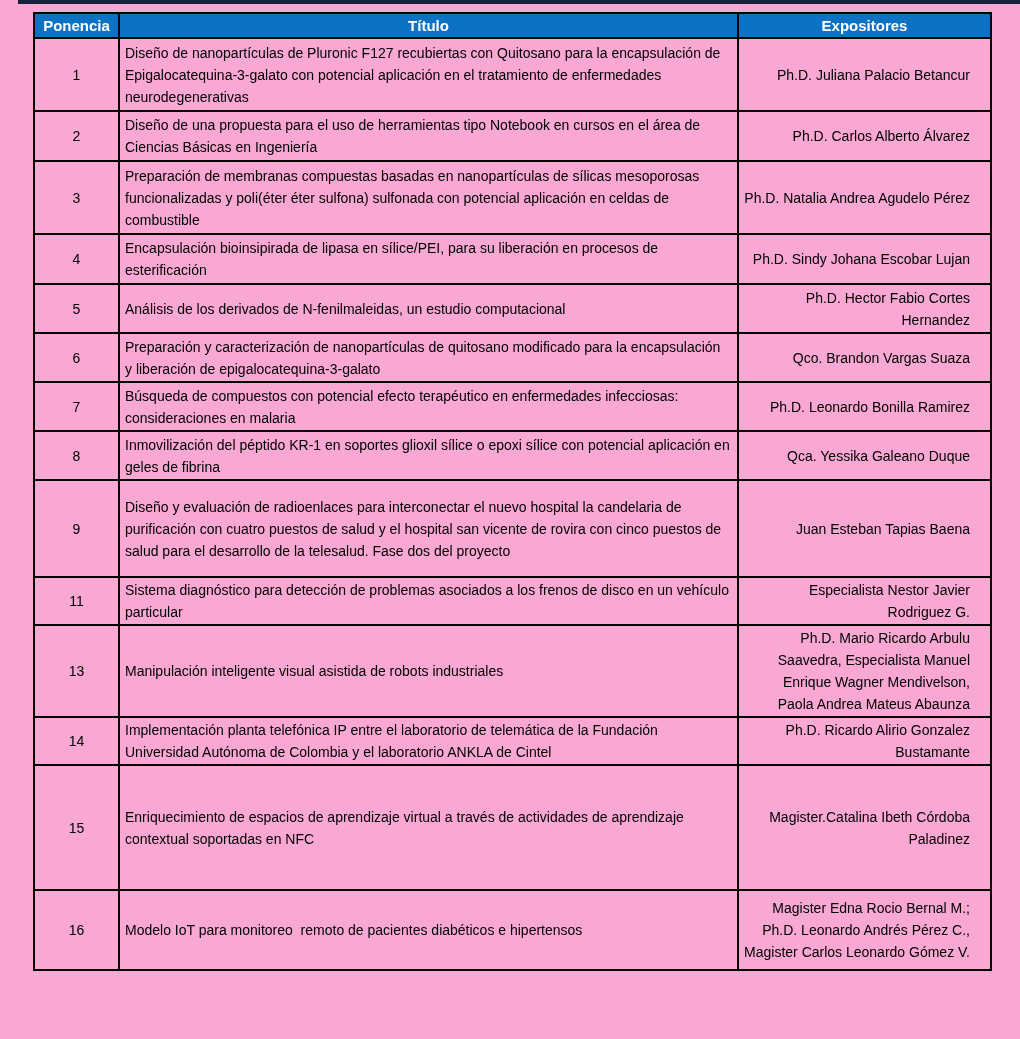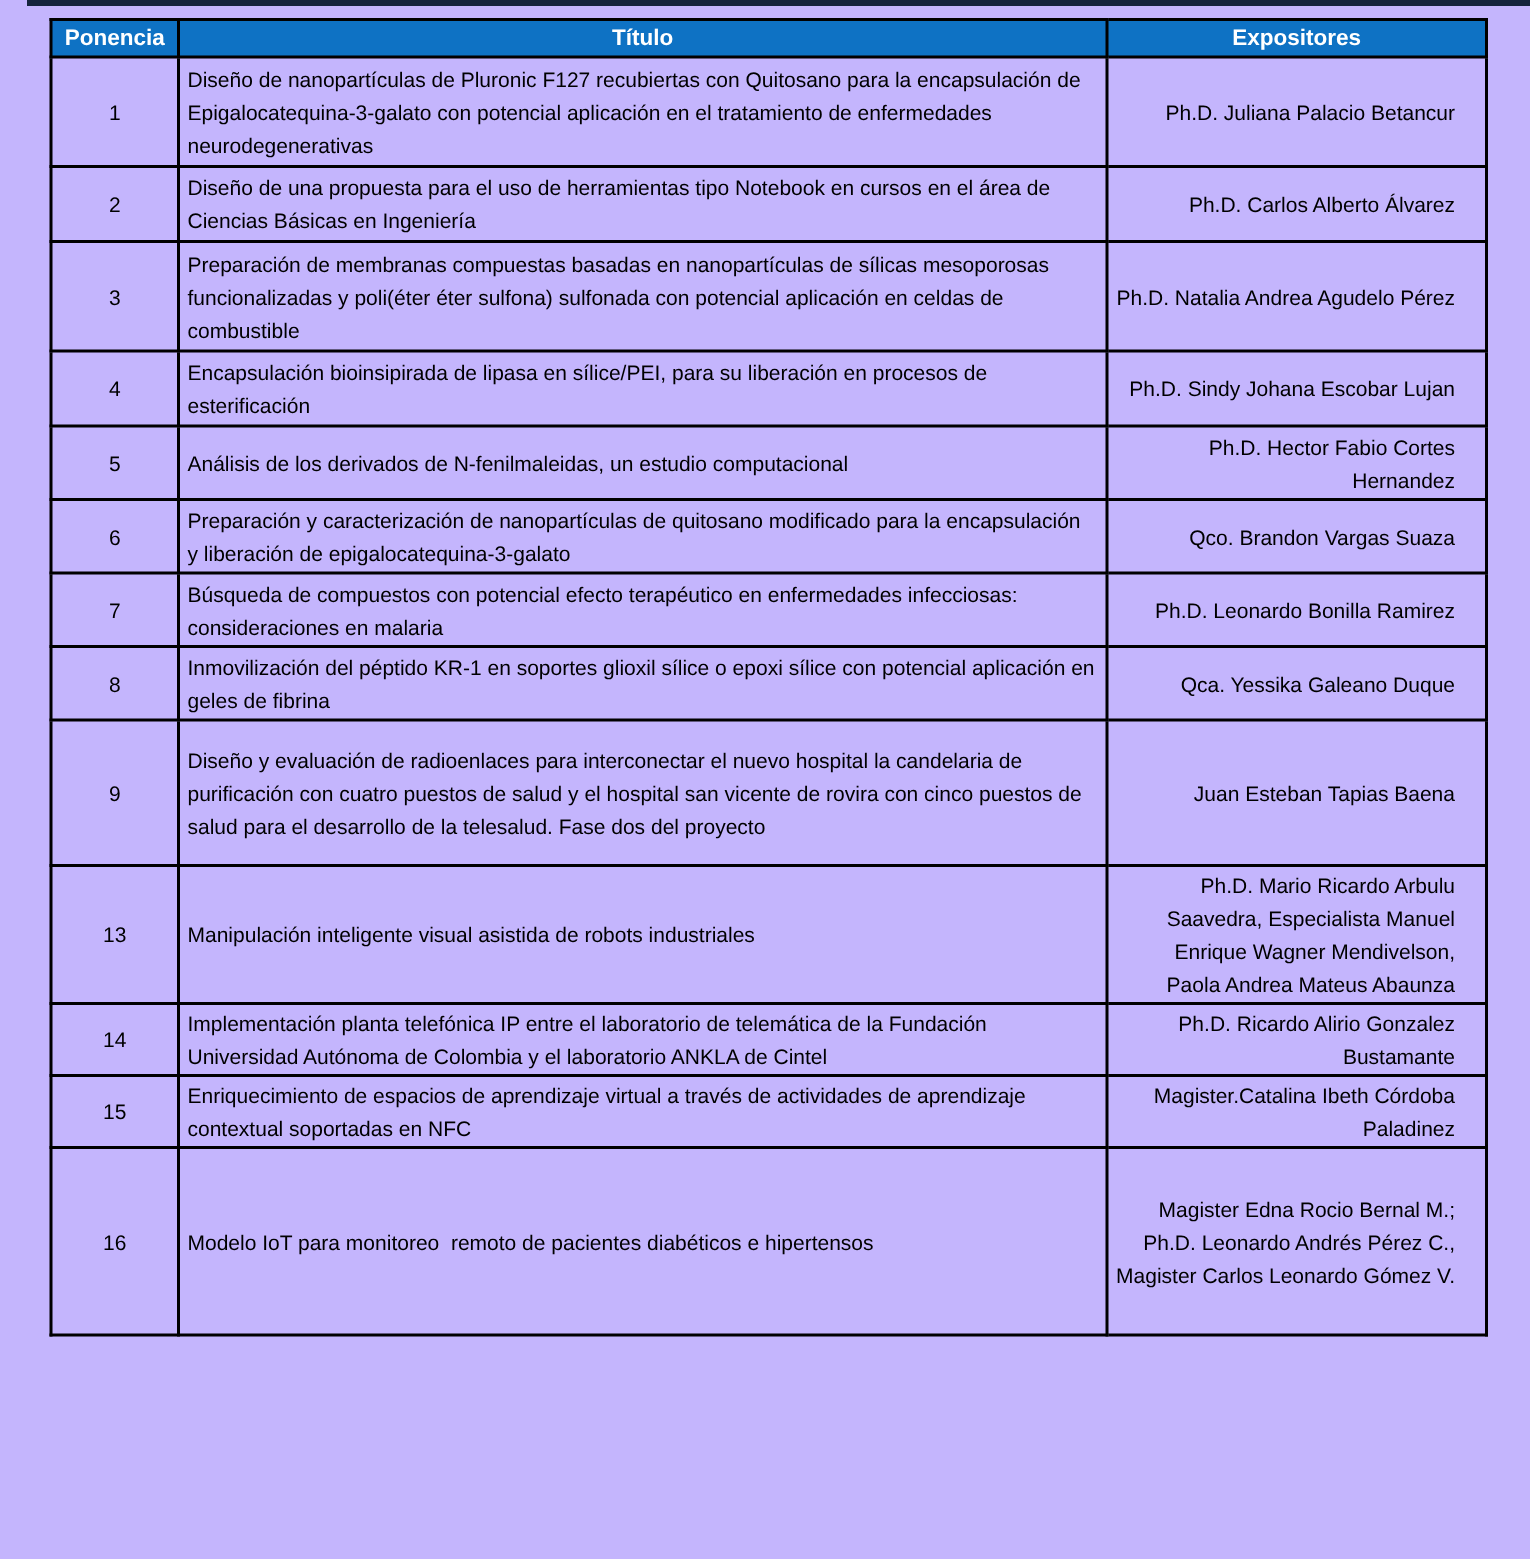--- a/index.html
+++ b/index.html
@@ -5,21 +5,21 @@
   html, body {
     margin: 0;
     padding: 0;
     background: #ffffff;
     font-family: "Liberation Sans", sans-serif;
   }
   .page {
     position: relative;
     width: 1020px;
     height: 1039px;
-    background: #c4b5fd;
+    background: #f9a8d4;
     overflow: hidden;
   }
   .top-strip {
     position: absolute;
     top: 0;
     left: 18px;
     width: 1002px;
     height: 4px;
     background: #15233c;
   }
@@ -143,20 +143,25 @@
           <td class="cell-num">8</td>
           <td class="cell-titulo">Inmovilización del péptido KR-1 en soportes glioxil sílice o epoxi sílice con potencial aplicación en geles de fibrina</td>
           <td class="cell-expositores">Qca. Yessika Galeano Duque</td>
         </tr>
         <tr>
           <td class="cell-num">9</td>
           <td class="cell-titulo">Diseño y evaluación de radioenlaces para interconectar el nuevo hospital la candelaria de purificación con cuatro puestos de salud y el hospital san vicente de rovira con cinco puestos de salud para el desarrollo de la telesalud. Fase dos del proyecto</td>
           <td class="cell-expositores">Juan Esteban Tapias Baena</td>
         </tr>
         <tr>
+          <td class="cell-num">11</td>
+          <td class="cell-titulo">Sistema diagnóstico para detección de problemas asociados a los frenos de disco en un vehículo particular</td>
+          <td class="cell-expositores">Especialista Nestor Javier Rodriguez G.</td>
+        </tr>
+        <tr>
           <td class="cell-num">13</td>
           <td class="cell-titulo">Manipulación inteligente visual asistida de robots industriales</td>
           <td class="cell-expositores">Ph.D. Mario Ricardo Arbulu Saavedra, Especialista Manuel Enrique Wagner Mendivelson, Paola Andrea Mateus Abaunza</td>
         </tr>
         <tr>
           <td class="cell-num">14</td>
           <td class="cell-titulo">Implementación planta telefónica IP entre el laboratorio de telemática de la Fundación Universidad Autónoma de Colombia y el laboratorio ANKLA de Cintel</td>
           <td class="cell-expositores">Ph.D. Ricardo Alirio Gonzalez Bustamante</td>
         </tr>
         <tr>

